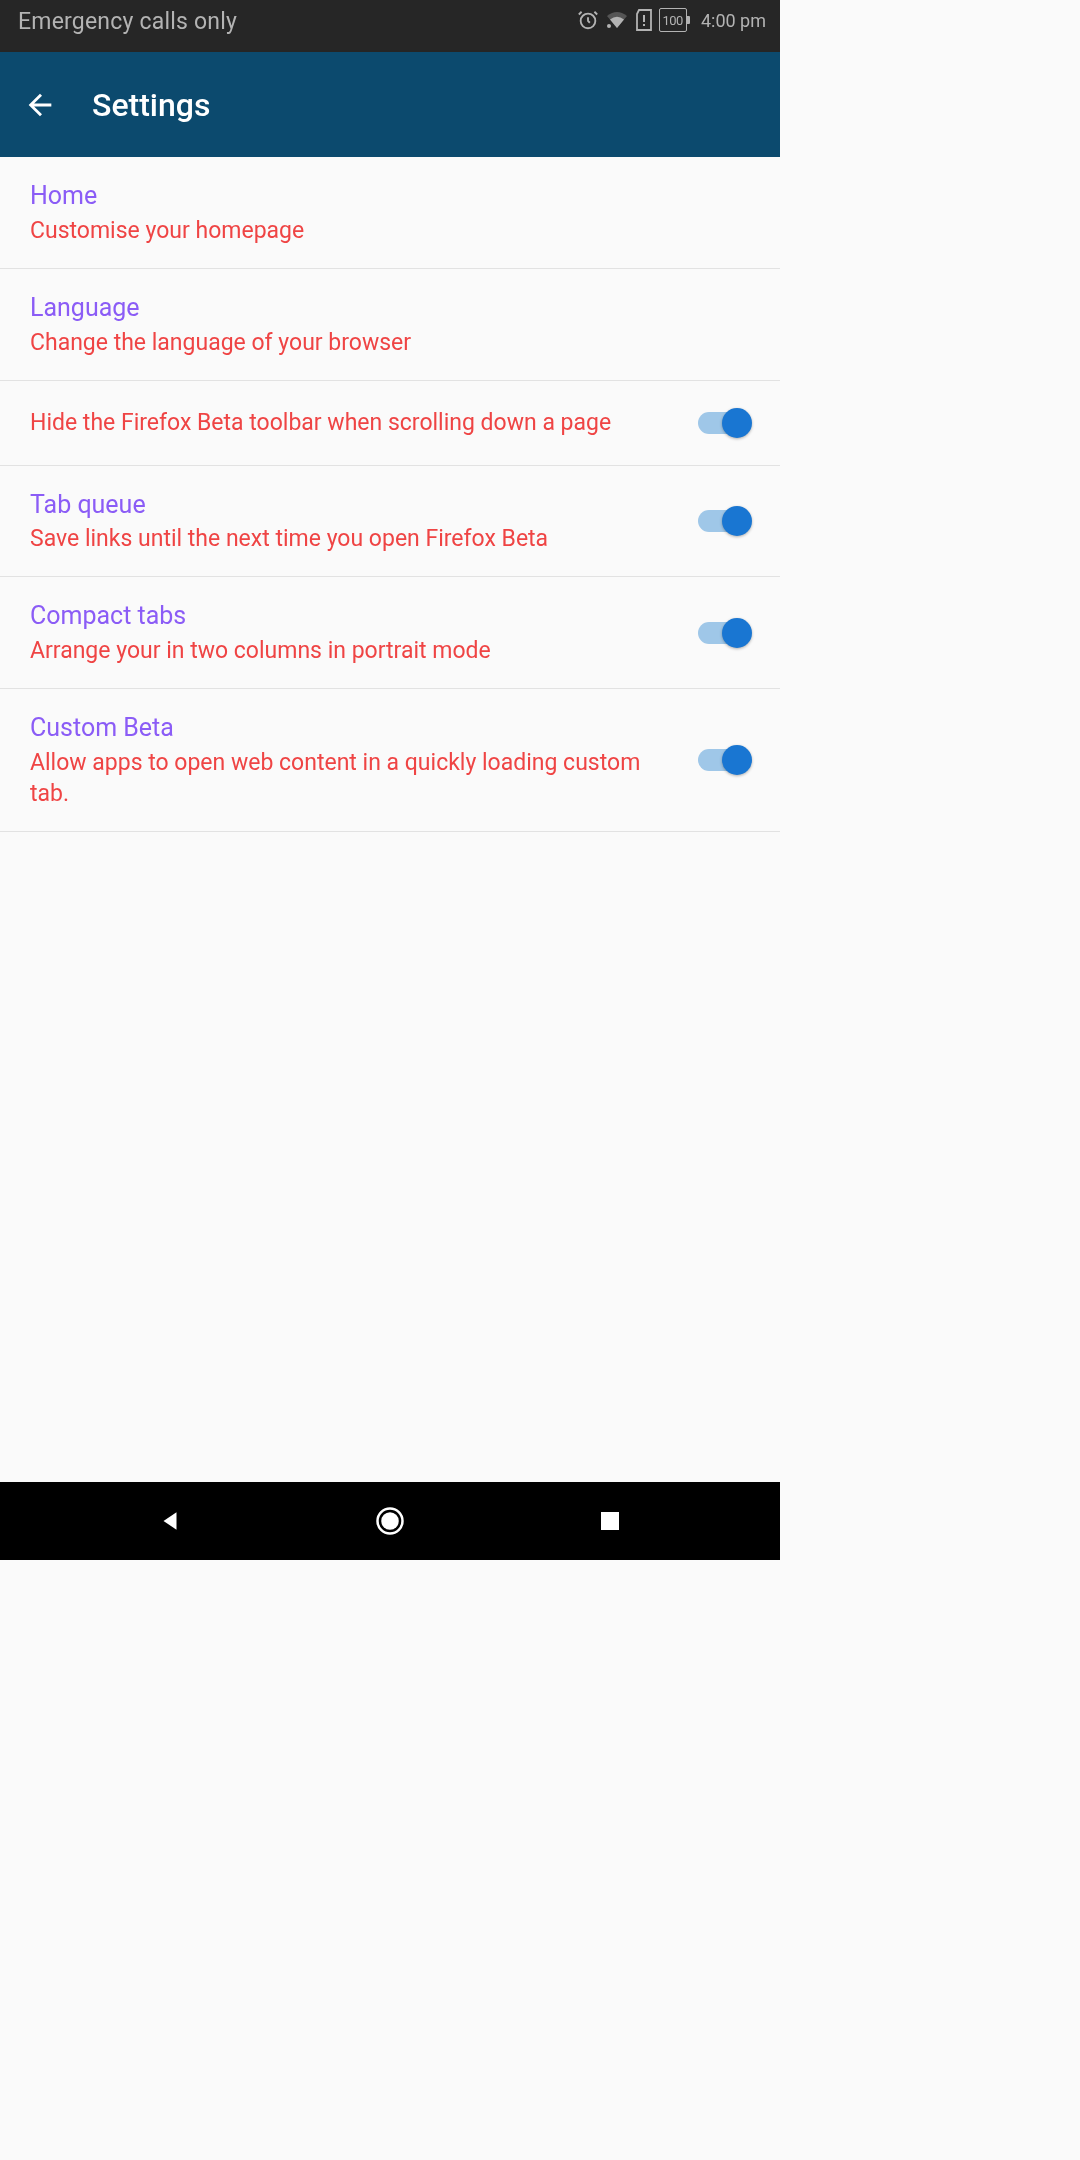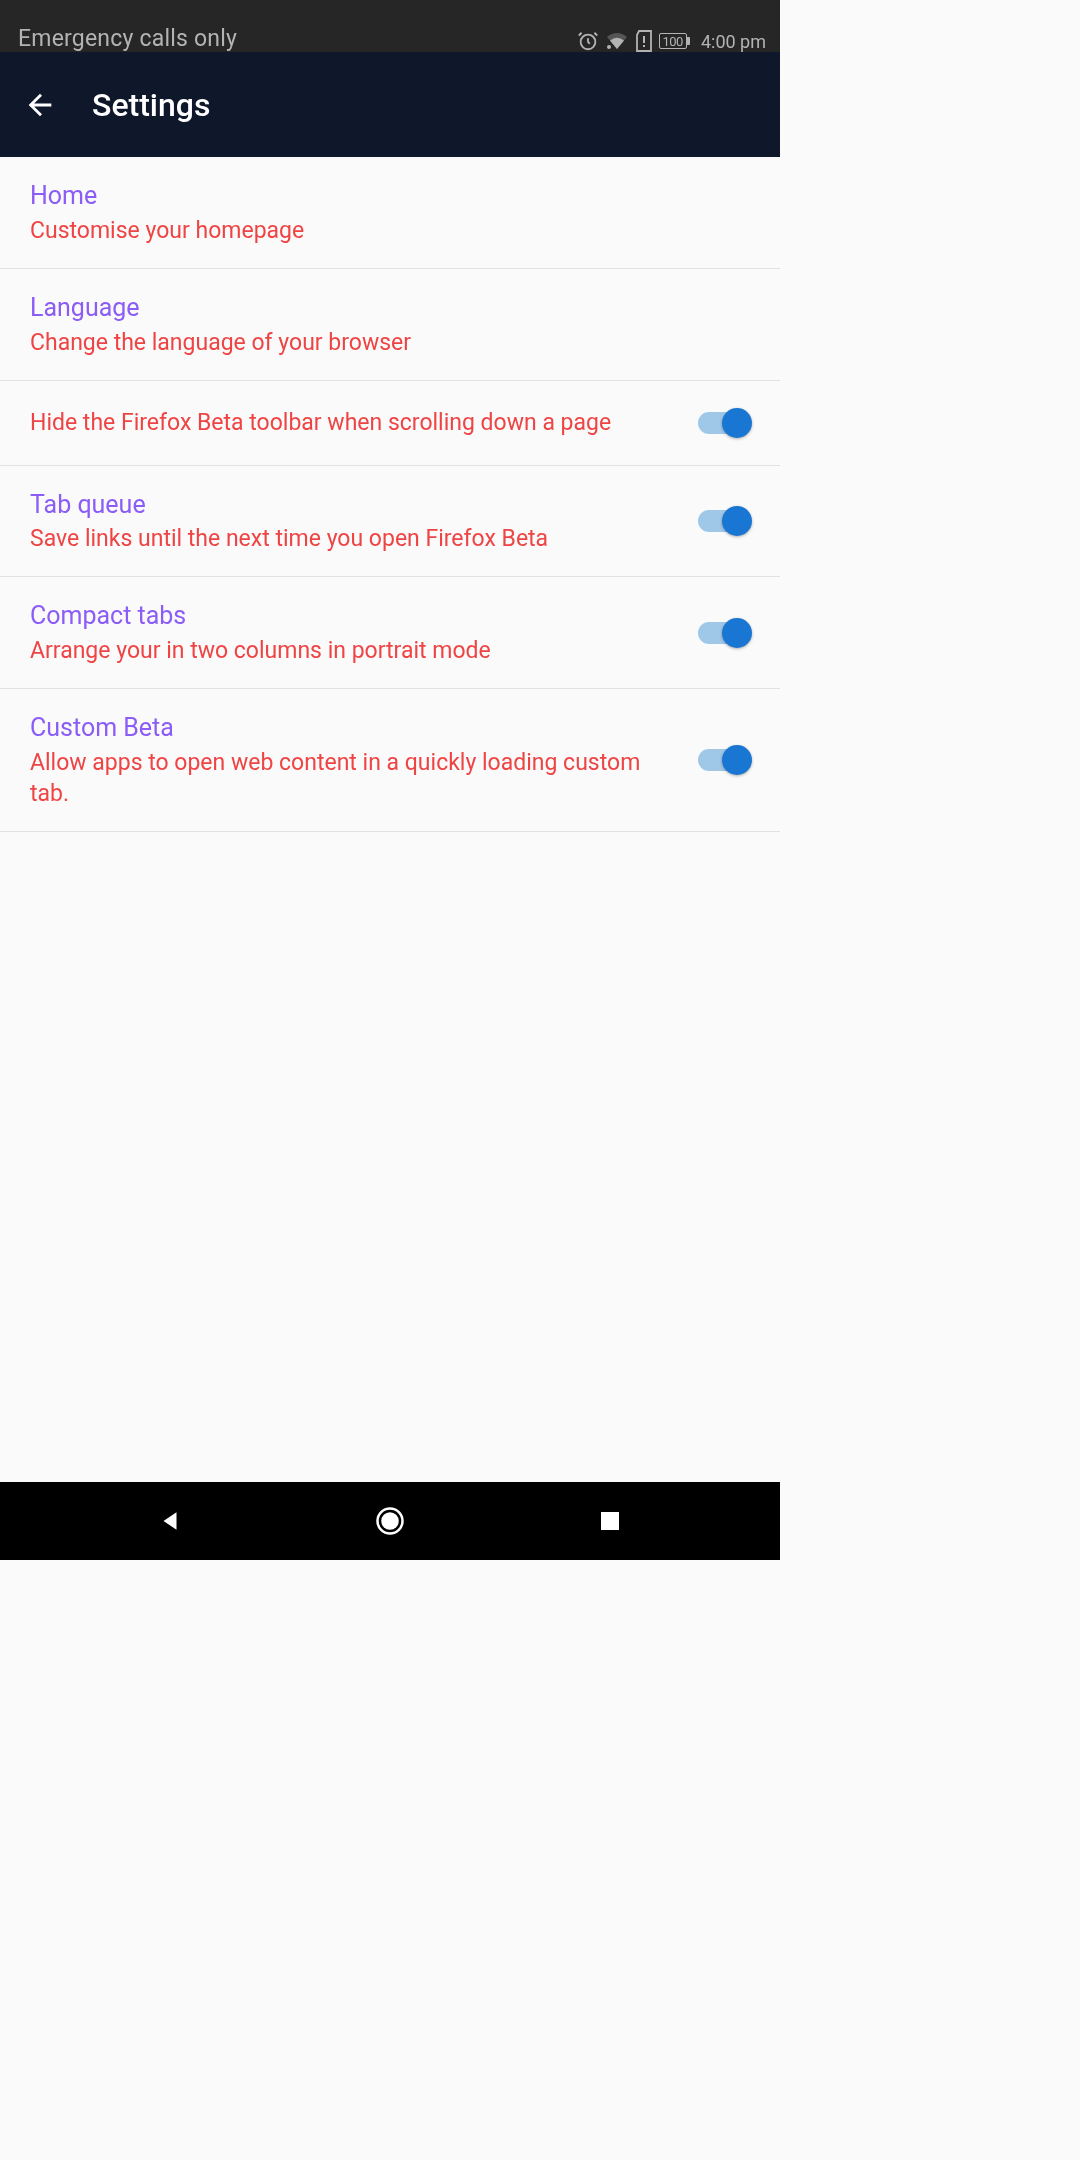--- a/index.html
+++ b/index.html
@@ -15,21 +15,21 @@
       background: #fafafa;
       display: flex;
       flex-direction: column;
       overflow: hidden;
     }
     .status-bar {
       height: 52px;
       background: #262626;
       color: #b3b3b3;
       display: flex;
-      align-items: flex-end;
+      align-items: flex-start;
       justify-content: space-between;
       padding: 8px 14px 0 18px;
       font-size: 22px;
     }
     .status-left {
       font-size: 23px;
       letter-spacing: 0.2px;
     }
     .status-right {
       display: flex;
@@ -39,21 +39,21 @@
     .status-right .time {
       font-size: 18px;
       margin-left: 8px;
     }
     .status-icon {
       display: inline-flex;
       align-items: center;
     }
     .app-bar {
       height: 105px;
-      background: #0f172a;
+      background: #0c4a6e;
       display: flex;
       align-items: center;
       padding: 0 16px;
       box-shadow: 0 2px 4px rgba(0,0,0,0.15);
     }
     .back-arrow {
       width: 48px;
       height: 48px;
       display: flex;
       align-items: center;
@@ -133,21 +133,21 @@
       display: flex;
       align-items: center;
       justify-content: center;
     }
     .battery-box {
       display: inline-flex;
       align-items: center;
       border: 1.8px solid #b3b3b3;
       border-radius: 2px;
       padding: 0 3px;
-      height: 16px;
+      height: 24px;
       font-size: 13px;
       letter-spacing: -0.5px;
       position: relative;
     }
     .battery-box::after {
       content: '';
       position: absolute;
       right: -4px;
       top: 50%;
       transform: translateY(-50%);

